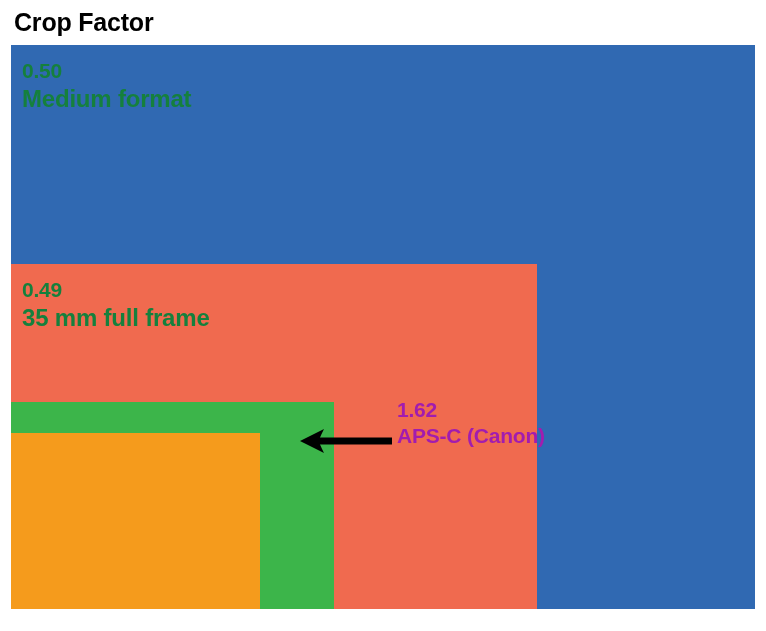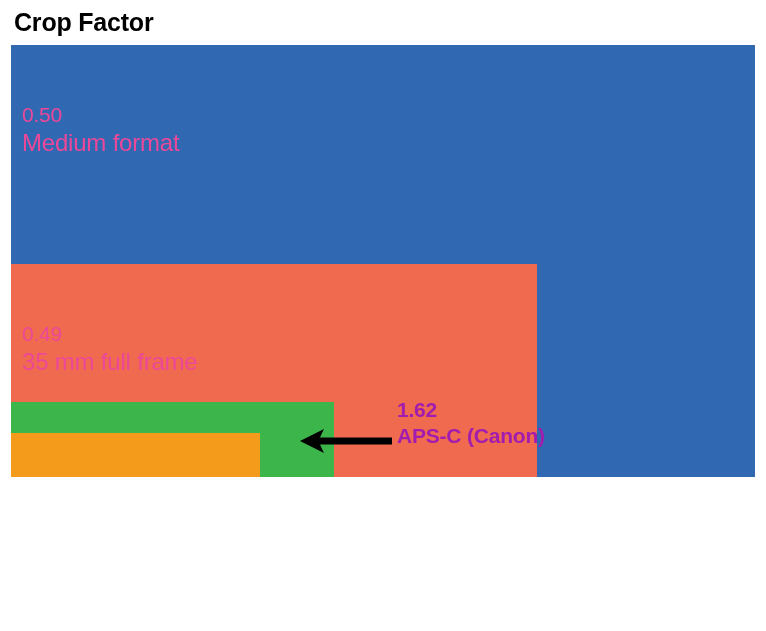--- a/index.html
+++ b/index.html
@@ -6,21 +6,21 @@
     margin: 0;
     padding: 0;
     background: #ffffff;
   }
   body {
     font-family: "Liberation Sans", sans-serif;
   }
   #stage {
     position: relative;
     width: 766px;
-    height: 477px;
+    height: 609px;
     background: #ffffff;
     overflow: hidden;
   }
   .title {
     position: absolute;
     left: 14px;
     top: 6px;
     font-size: 25px;
     font-weight: bold;
     color: #000000;
@@ -31,25 +31,24 @@
     position: absolute;
     box-sizing: border-box;
   }
   .rect-blue  { background: #3069b2; }
   .rect-red   { background: #f06a4f; }
   .rect-green { background: #3cb54a; }
   .rect-orange{ background: #f59b1c; }
 
   .rlabel {
     position: absolute;
-    color: #ec4899;
-    font-weight: normal;
+    color: #15803d;
+    font-weight: bold;
     line-height: 1.26;
     white-space: nowrap;
-    margin-top: 44px;
   }
   .rlabel .factor {
     display: block;
     font-size: 21px;
     letter-spacing: -0.2px;
   }
   .rlabel .name {
     display: block;
     font-size: 24px;
     letter-spacing: -0.2px;

